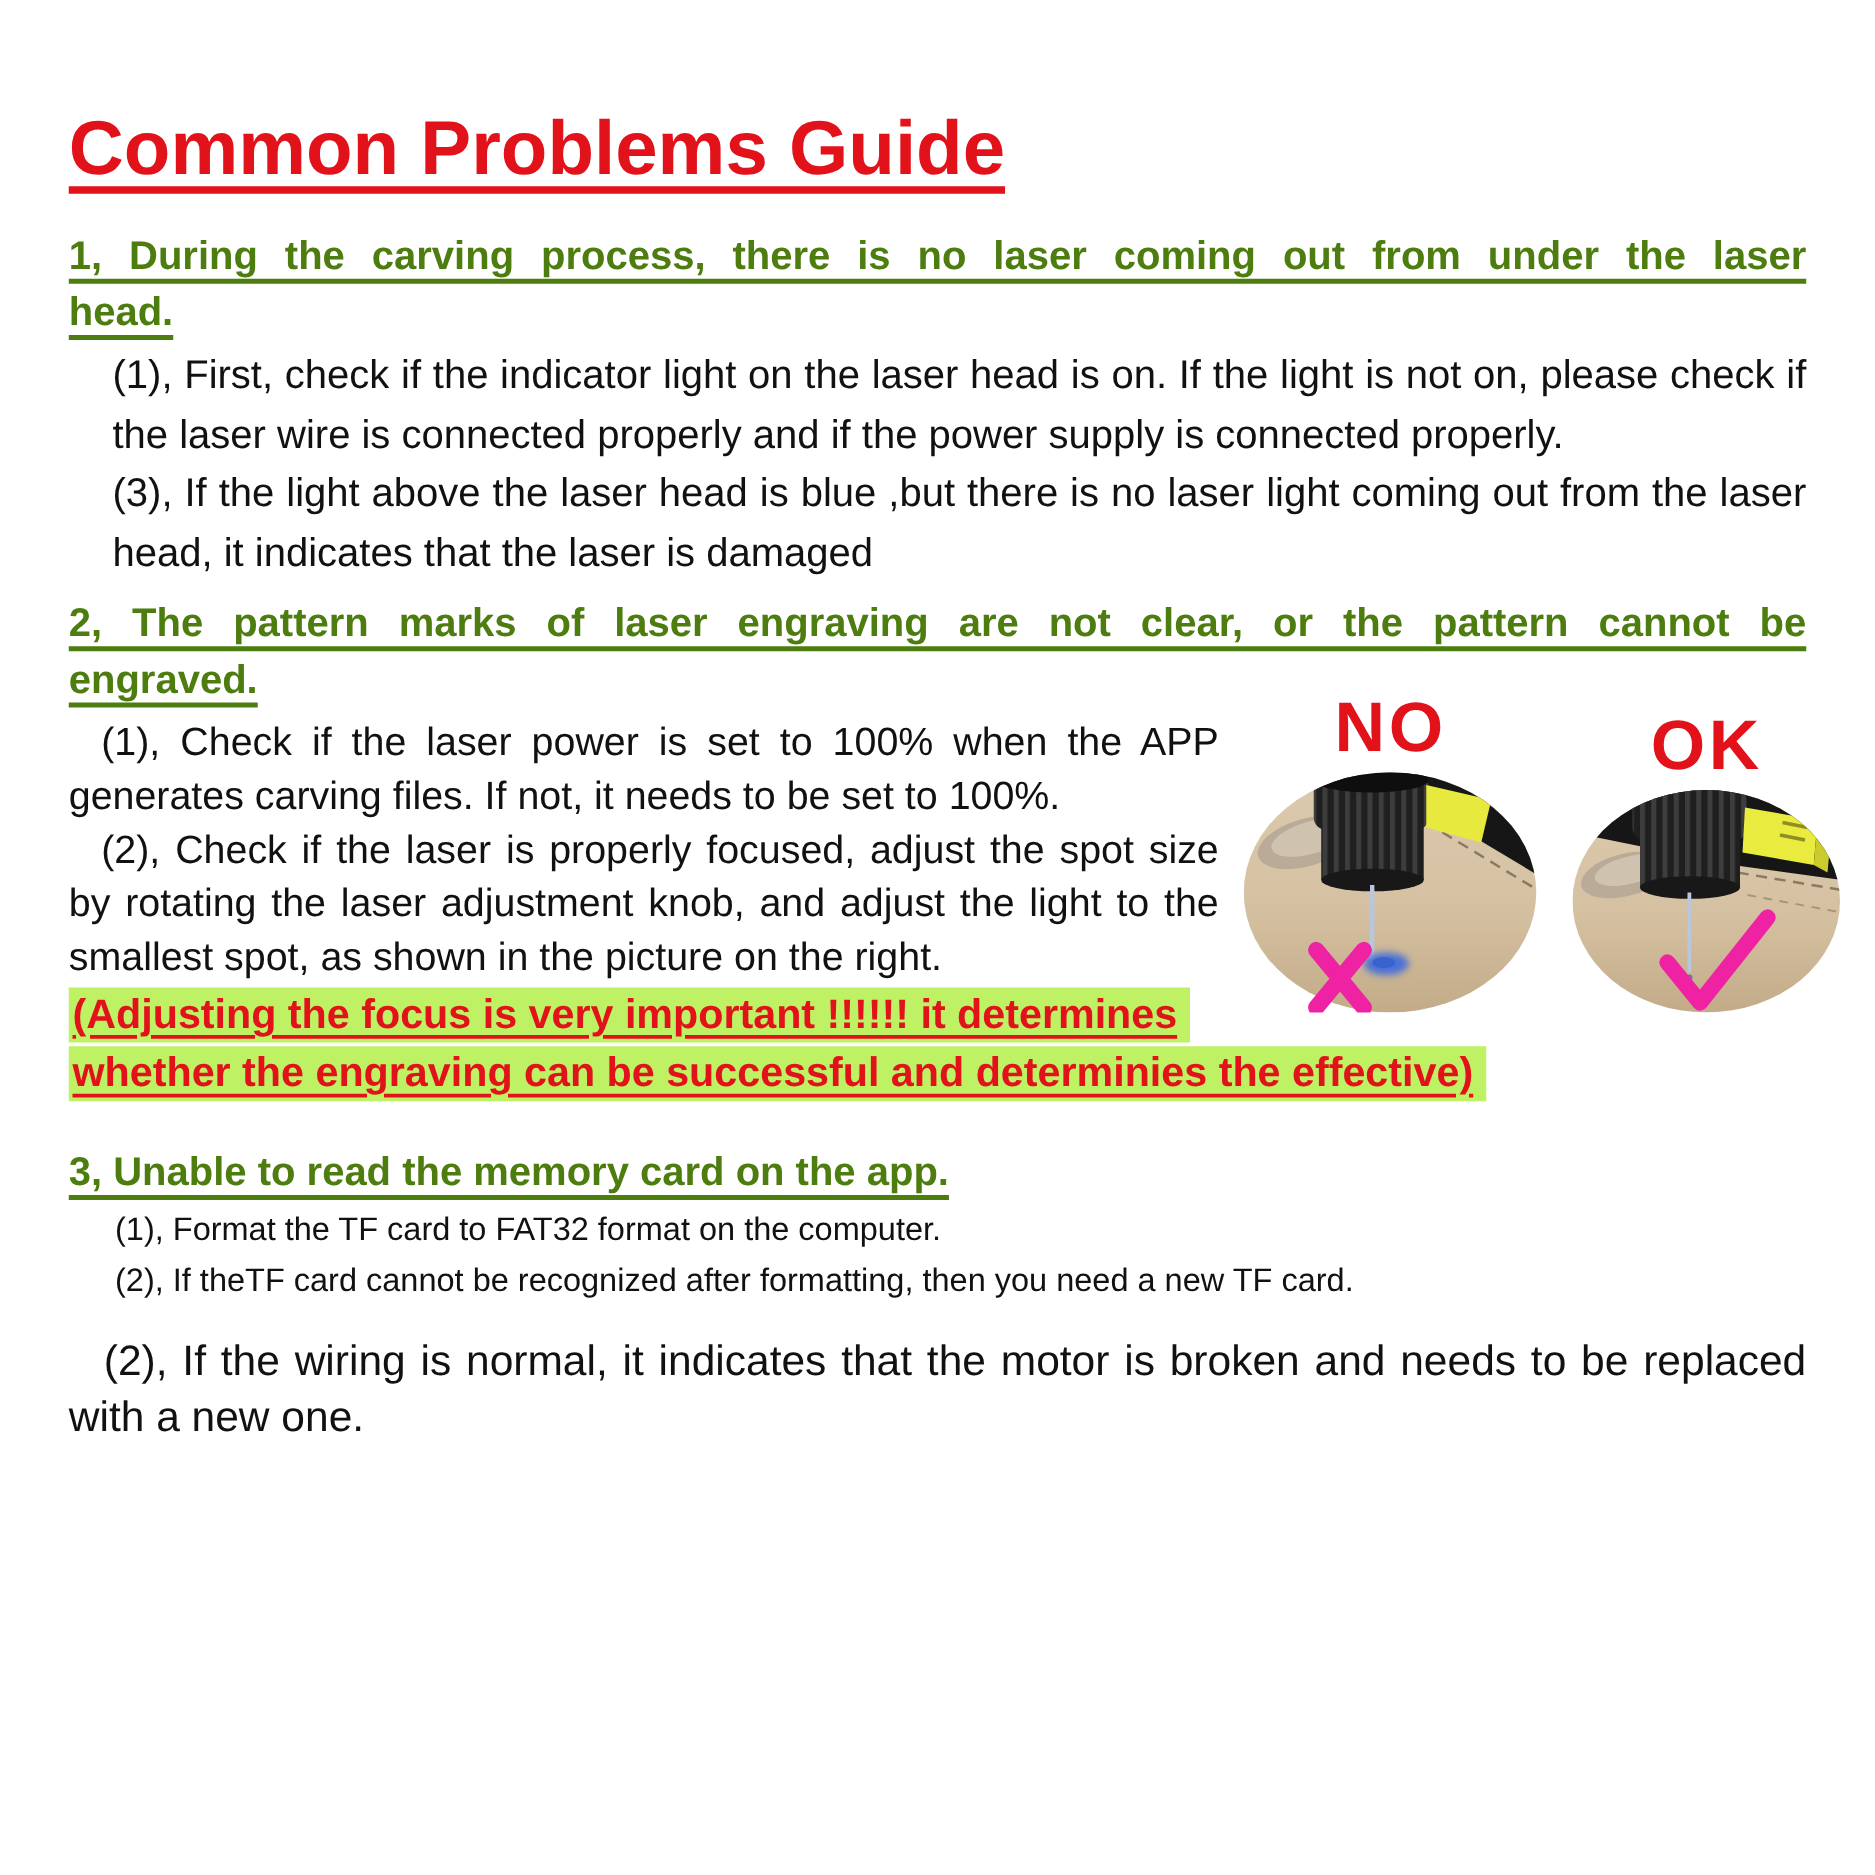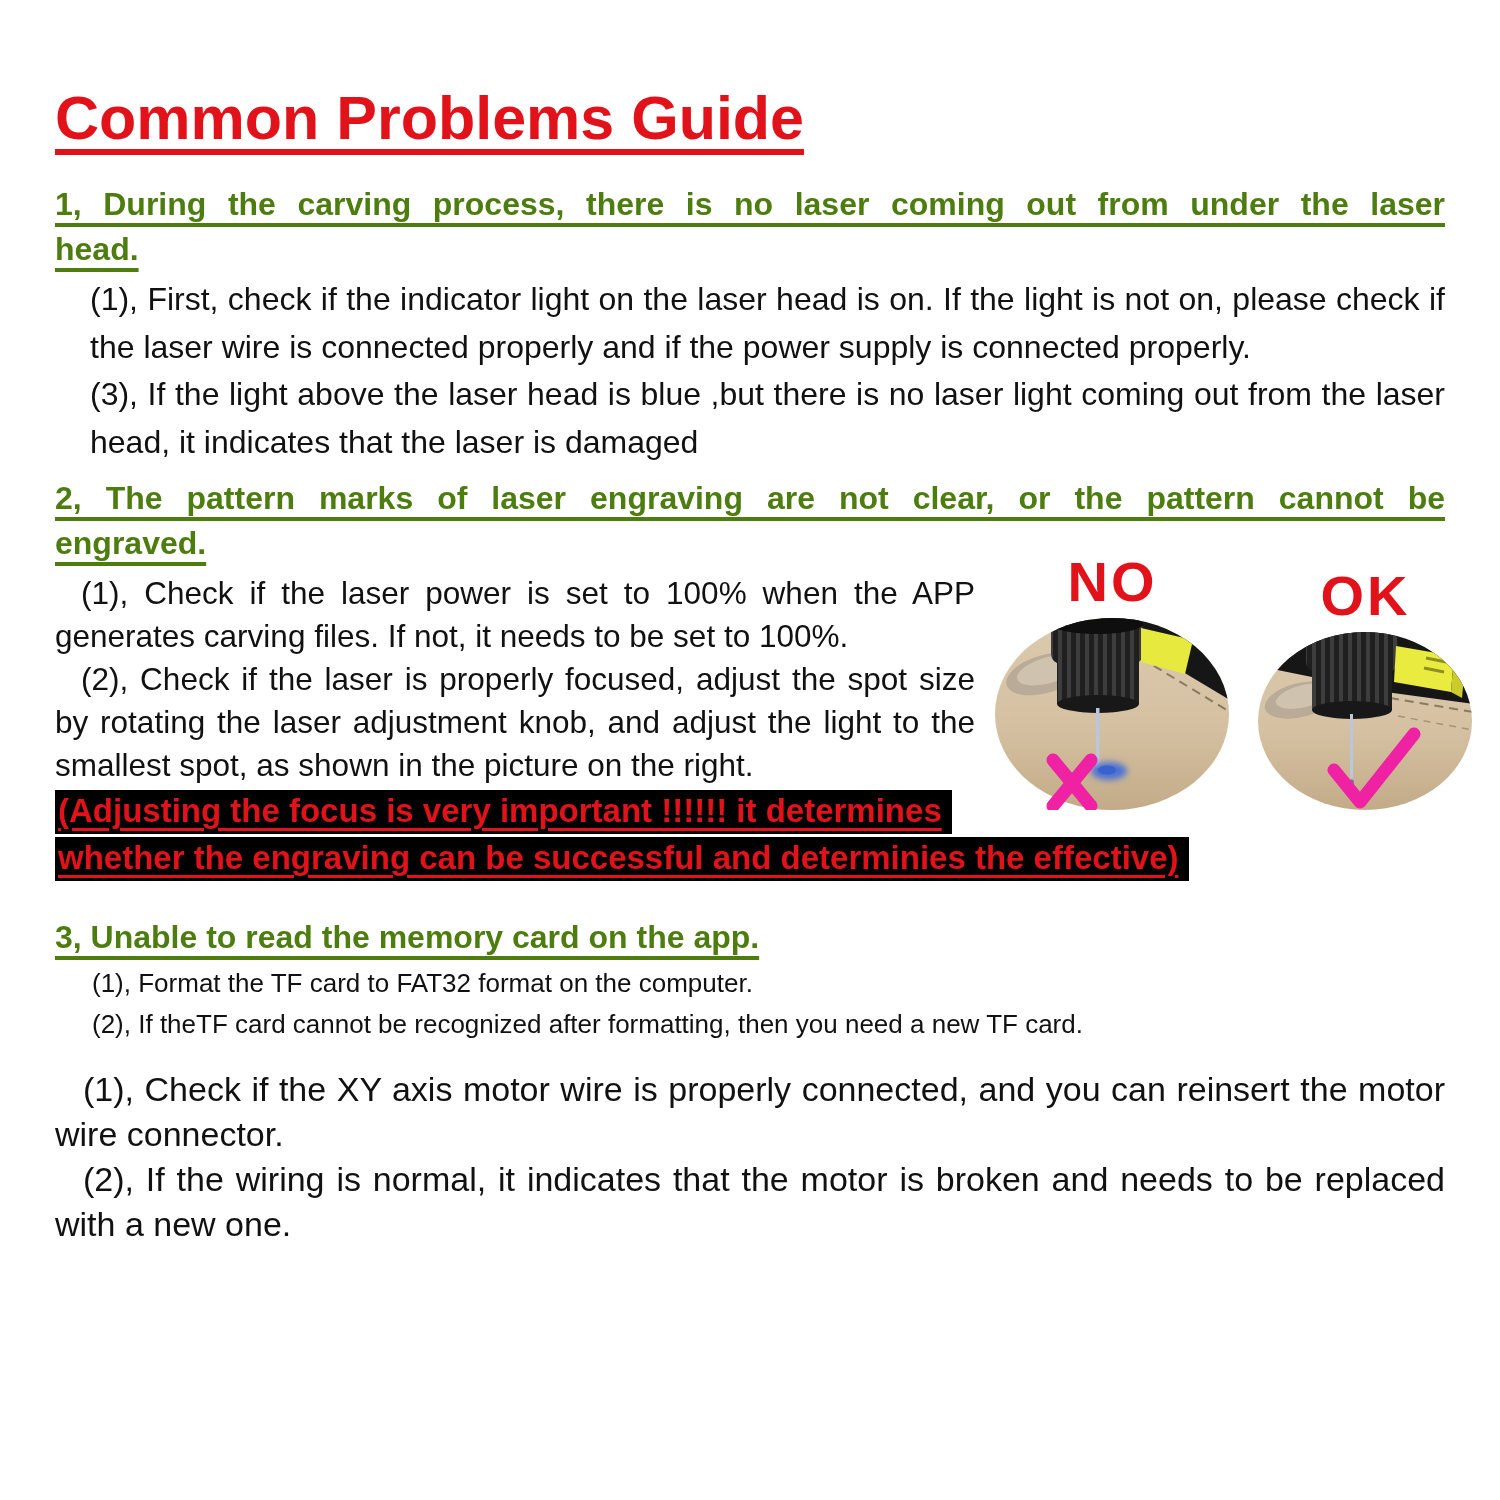--- a/index.html
+++ b/index.html
@@ -48,21 +48,21 @@
   .sec2 { position: relative; margin-top: 10px; }
   .sec2 p.wrapped {
     width: 920px; margin: 0;
     font-size: 31.5px; line-height: 43px;
     text-align: justify; text-indent: 26px;
   }
   .sec2 p.wrapped:first-of-type { margin-top: 6px; }
 
   .hl {
     display: table;
-    background: #000000;
+    background: #bef264;
     color: #e2121b; font-weight: bold;
     font-size: 33px; line-height: 40px;
     padding: 1px 10px 3px 3px;
     margin-top: 3px;
     text-decoration: underline;
     text-decoration-thickness: 3px;
     text-underline-offset: 6px;
   }
 
   
@@ -199,17 +199,16 @@
     <div class="hl">whether the engraving can be successful and determinies the effective)</div>
   </div>
 
   <div class="sec-heading h-s3">3, Unable to read the memory card on the app.</div>
   <div class="s3-body">
     <p>(1), Format the TF card to FAT32 format on the computer.</p>
     <p>(2), If theTF card cannot be recognized after formatting, then you need a new TF card.</p>
   </div>
 
   <div class="s4-body">
-    <p>(1), Check if the XY axis motor wire is properly connected, and you can reinsert the motor wire connector.</p>
     <p>(2), If the wiring is normal, it indicates that the motor is broken and needs to be replaced with a new one.</p>
   </div>
 
 </div>
 
 </body></html>

